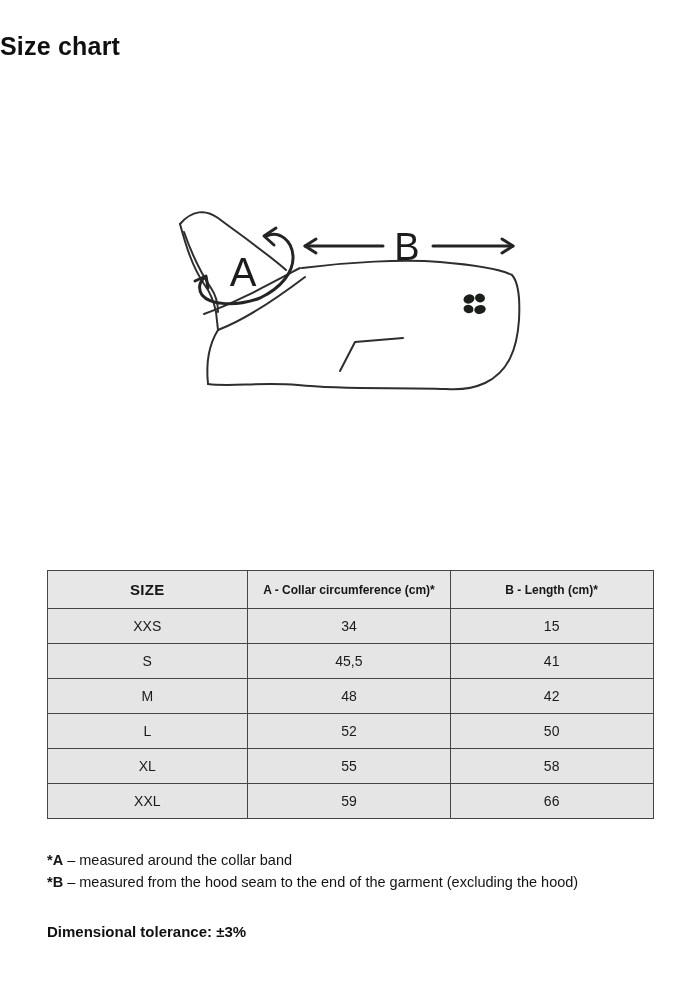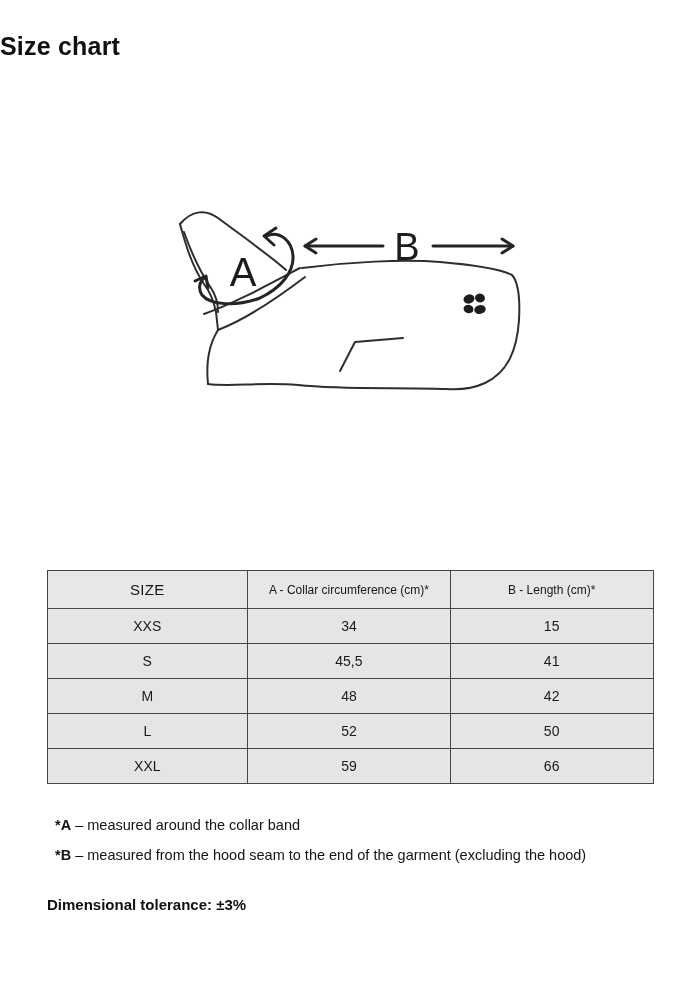--- a/index.html
+++ b/index.html
@@ -41,21 +41,21 @@
     border: 1.5px solid #2f2f2f;
   }
   table.size-table th,
   table.size-table td {
     border: 1px solid #454545;
     padding: 0;
   }
   table.size-table thead th {
     background: #e7e7e7;
     height: 37px;
-    font-weight: 400;
+    font-weight: 700;
     font-size: 12px;
     color: #161616;
   }
   table.size-table thead th.th-size {
     font-size: 15px;
     letter-spacing: 0.3px;
   }
   table.size-table tbody td {
     height: 34px;
     font-size: 14px;
@@ -66,21 +66,21 @@
   .col-size   { width: 33.1%; }
   .col-collar { width: 33.45%; }
   .col-length { width: 33.45%; }
 
   .notes {
     margin: 30px 0 0 47px;
     font-size: 14.5px;
     line-height: 22px;
     color: #141414;
   }
-  .notes p { margin: 8px; }
+  .notes p { margin: 0; }
   .notes b { font-weight: 700; }
   .tolerance-note {
     margin: 30px 0 0 47px;
     font-size: 15px;
     font-weight: 700;
     color: #101010;
   }
 </style>
 </head>
 <body>
@@ -158,20 +158,25 @@
       <td>M</td>
       <td>48</td>
       <td>42</td>
     </tr>
     <tr>
       <td>L</td>
       <td>52</td>
       <td>50</td>
     </tr>
     <tr>
+      <td>XL</td>
+      <td>55</td>
+      <td>58</td>
+    </tr>
+    <tr>
       <td>XXL</td>
       <td>59</td>
       <td>66</td>
     </tr>
   </tbody>
 </table>
 
 <div class="notes">
   <p><b>*A</b><span> – measured around the collar band</span></p>
   <p><b>*B</b><span> – measured from the hood seam to the end of the garment (excluding the hood)</span></p>

